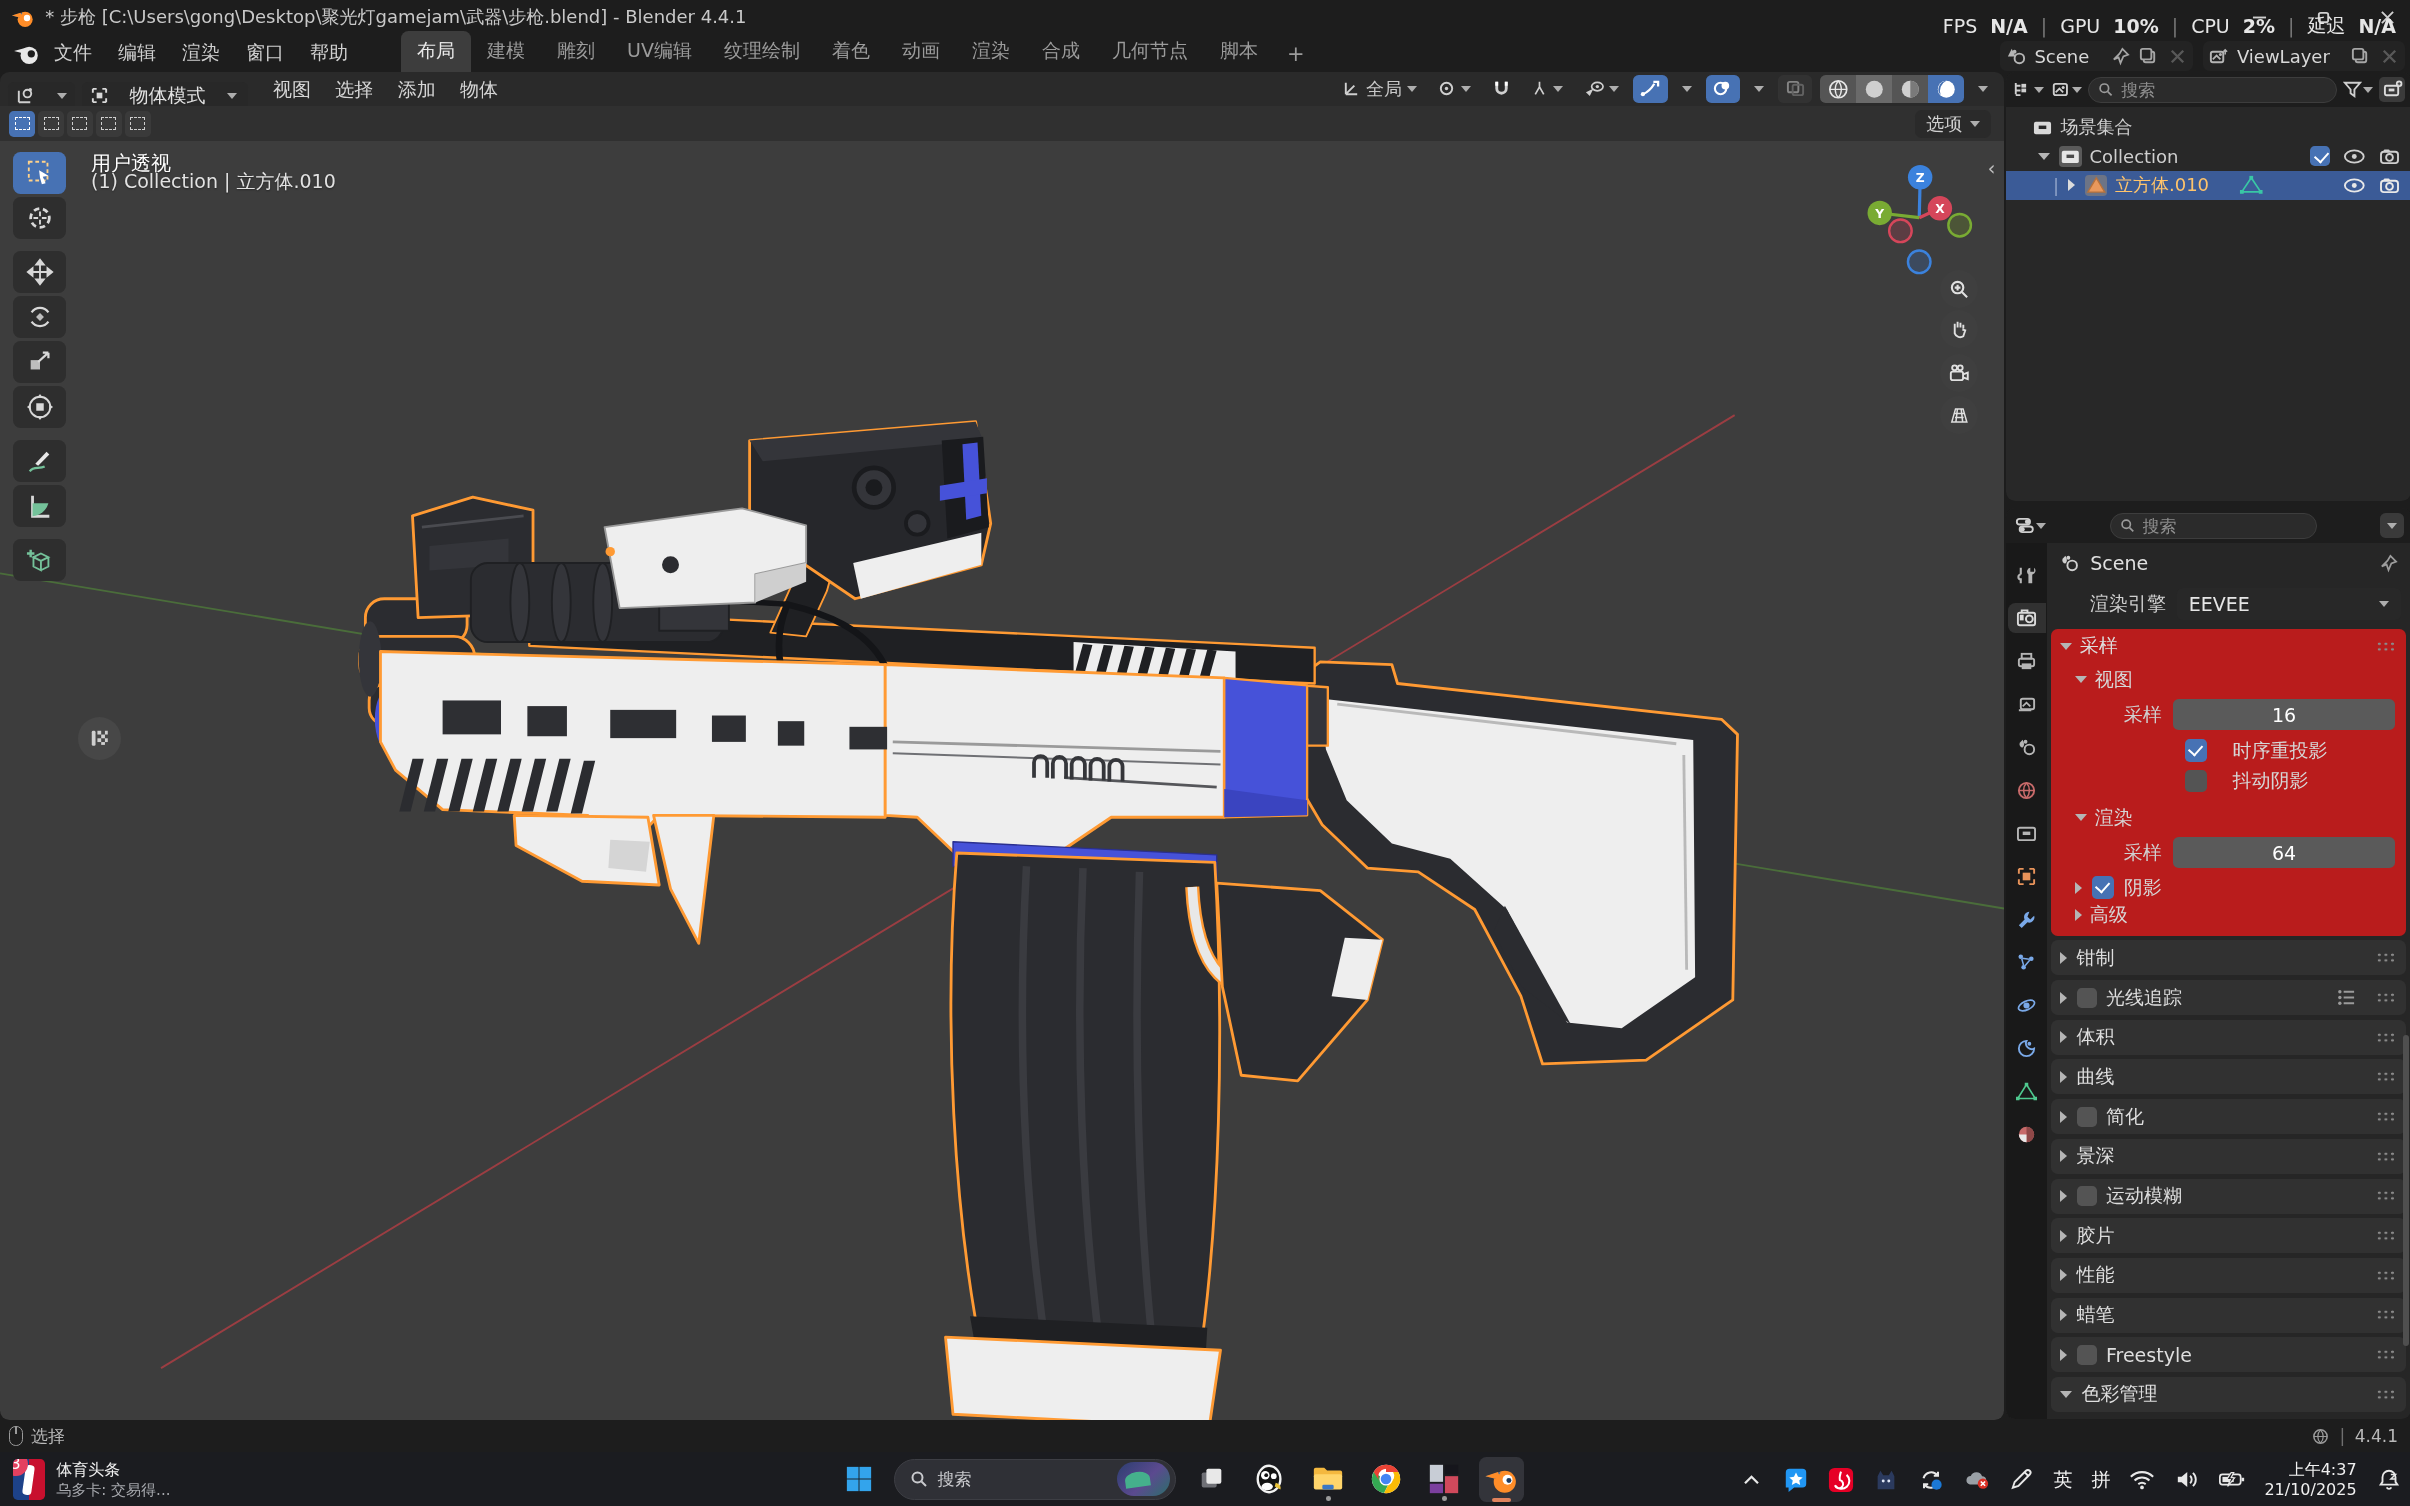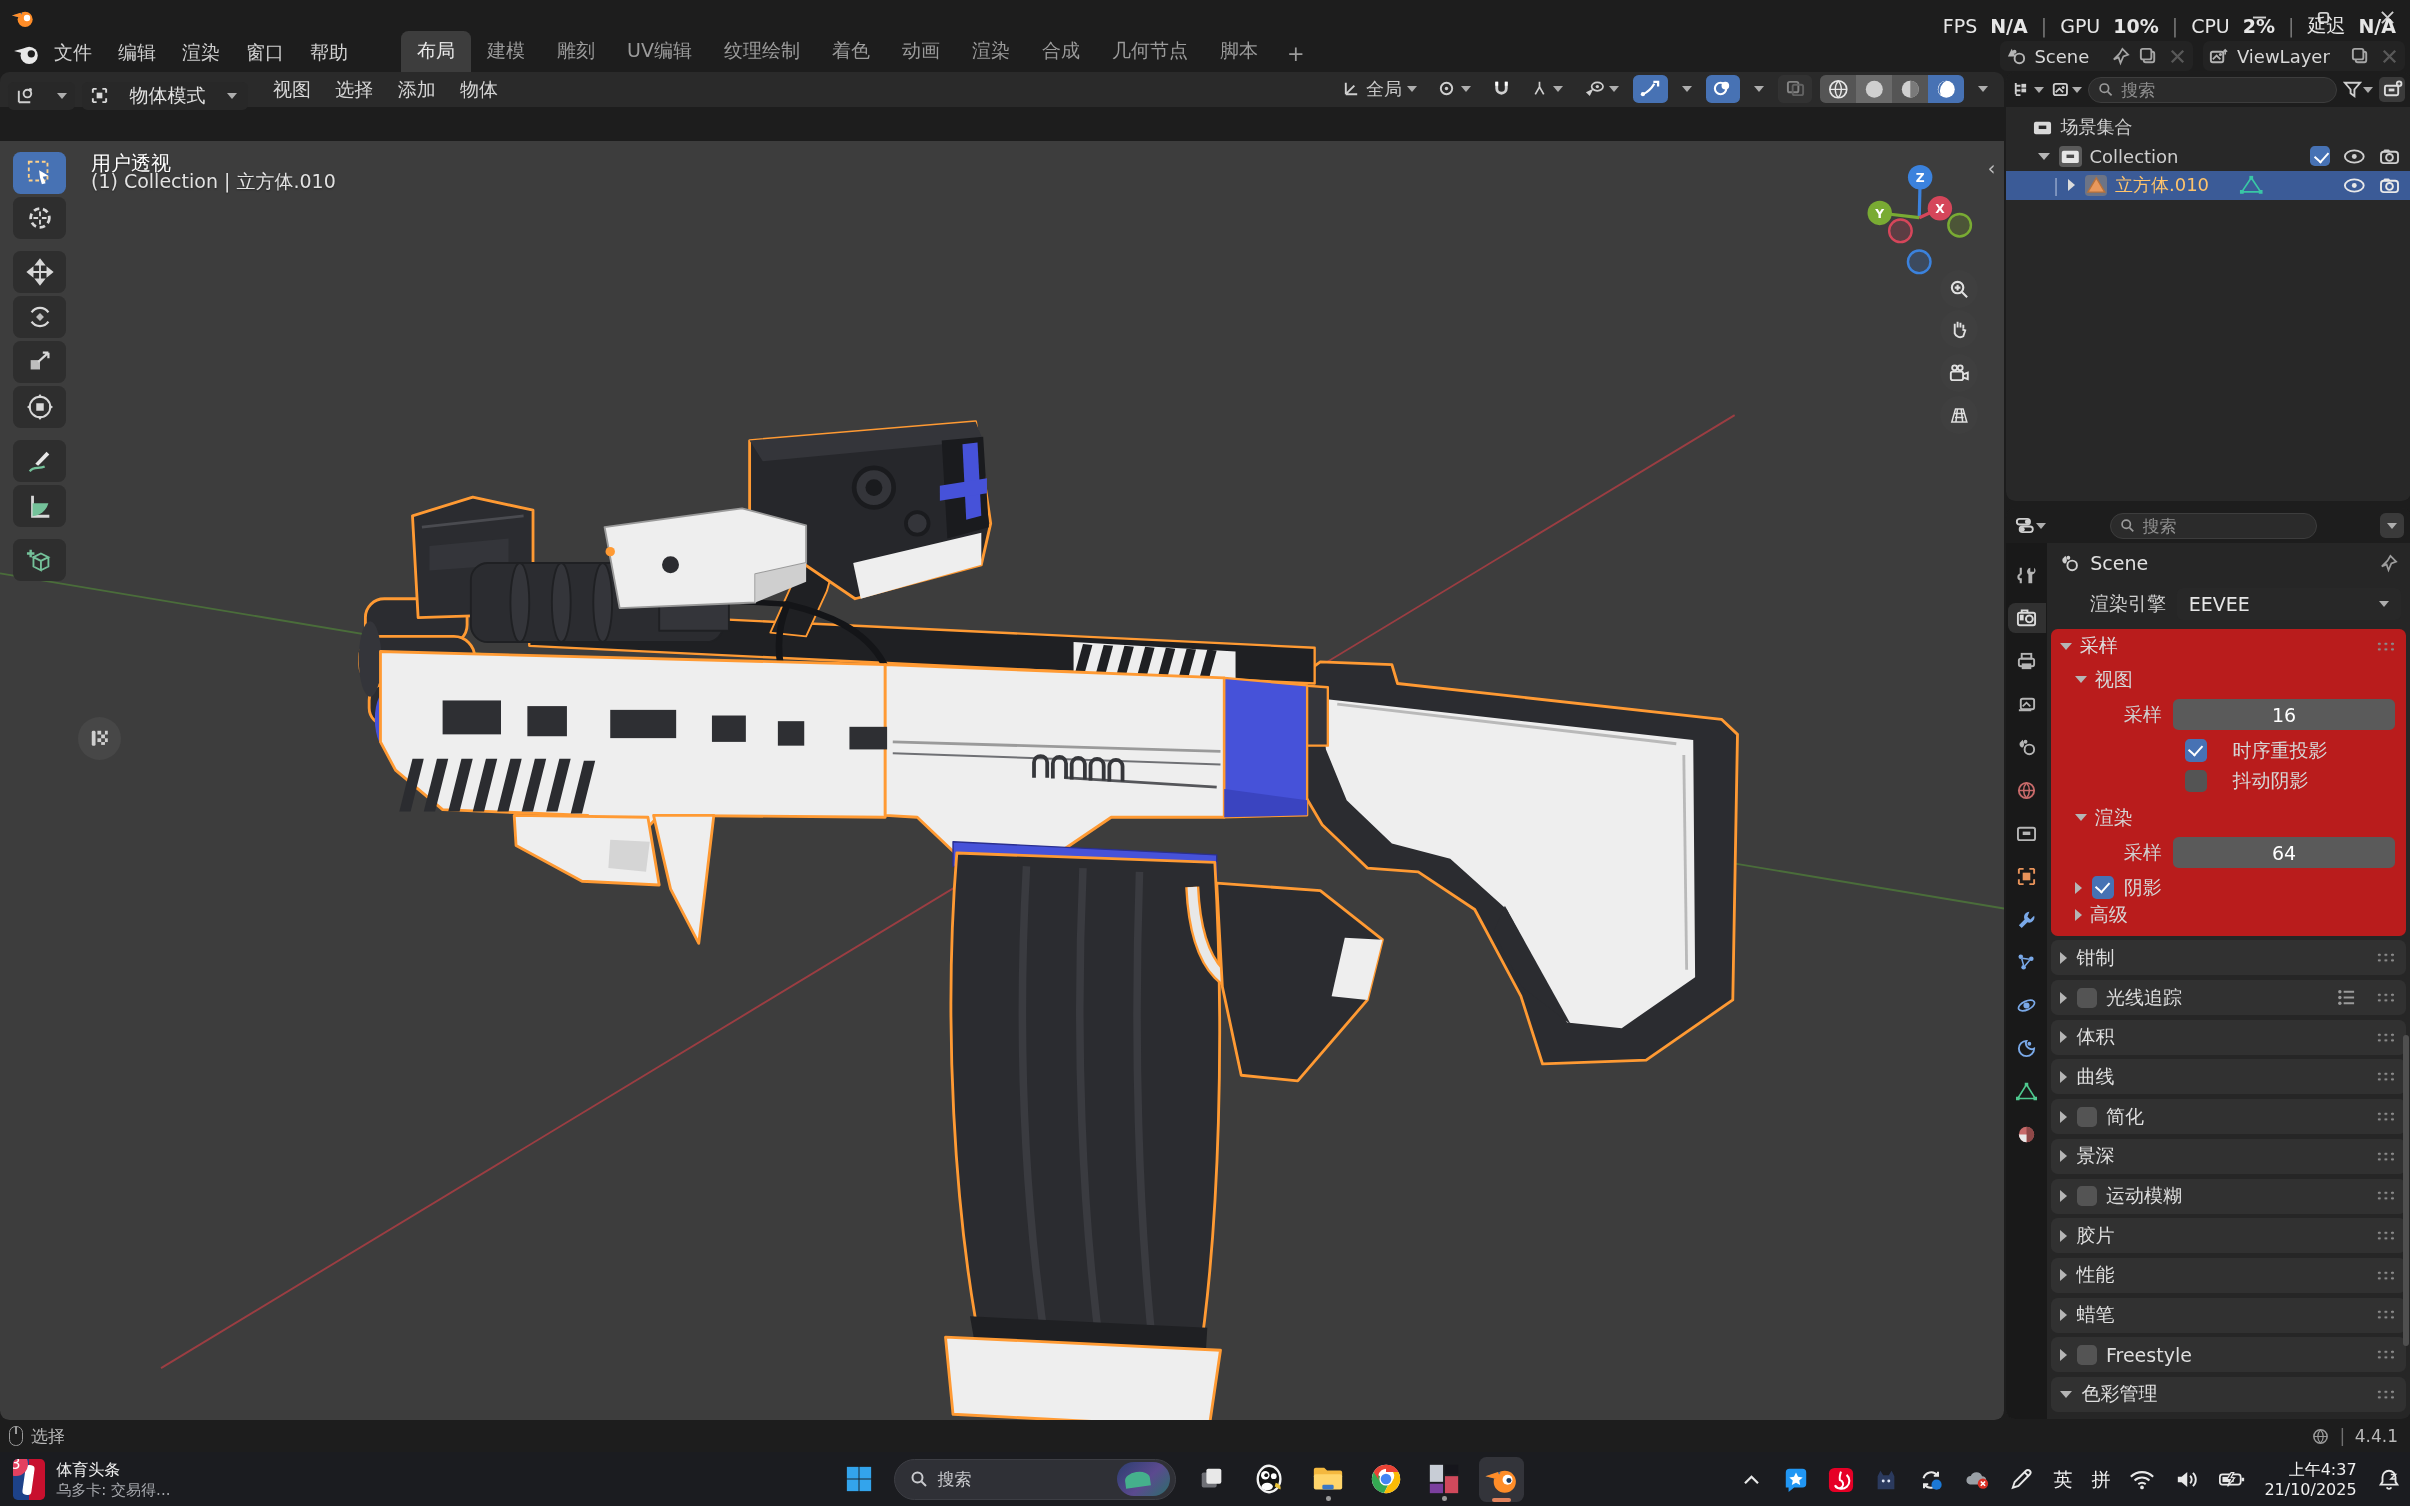--- a/index.html
+++ b/index.html
@@ -150,20 +150,21 @@
 
   <div class="titlebar">
     <span style="margin-left:11.3px">
       <svg width="24.5" height="21" viewBox="0 0 26 22">
           <circle cx="15" cy="13" r="8" fill="#ff8d28"></circle>
           <circle cx="17" cy="11.5" r="3.4" fill="#fff"></circle>
           <path d="M1 9 L12 6 L9 11 Z" fill="#2a6fb2"></path>
           <path d="M1 9 L13 12 L10 6 Z" fill="#ff8d28"></path>
         </svg>
     </span>
+    <span class="title">* 步枪 [C:\Users\gong\Desktop\聚光灯gamejam\武器\步枪.blend] - Blender 4.4.1</span>
     <div class="winbtns">
       <span class="winbtn">
           <svg width="15" height="15" viewBox="0 0 16 16">
             <line x1="1" y1="8" x2="15" y2="8" stroke="#d0d0d0" stroke-width="2"></line>
           </svg>
         </span>
       <span class="winbtn">
           <svg width="15" height="15" viewBox="0 0 16 16">
             <rect x="3" y="3" width="10" height="10" fill="none" stroke="#d0d0d0" stroke-width="2" rx="2"></rect>
           </svg>
@@ -360,20 +361,43 @@
               <path d="M12 3 a9 9 0 0 0 -6 15 A 12 12 0 0 1 12 3" fill="#4772b4"></path>
             </svg>
         </div>
       </div>
       <div class="hbtn">
           <span class="chev"></span>
         </div>
     </div>
   </div>
 
+  <div class="tool-settings">
+    <div class="selmode">
+      <div class="sm active">
+          <div class="smbox" style="border-color:#fff"></div>
+        </div>
+      <div class="sm">
+          <div class="smbox"></div>
+        </div>
+      <div class="sm">
+          <div class="smbox"></div>
+        </div>
+      <div class="sm">
+          <div class="smbox"></div>
+        </div>
+      <div class="sm">
+          <div class="smbox"></div>
+        </div>
+    </div>
+    <div class="options-btn">
+      <span>选项</span>
+        <span class="chev"></span>
+    </div>
+  </div>
 
   <div class="viewport">
 
     <svg width="2004" height="1279" viewBox="0 150 2128 1358">
 
       <line x1="0" y1="609" x2="2128" y2="965" stroke="#4e7a3a" stroke-width="2" opacity="0.8"></line>
       <line x1="171" y1="1453" x2="1842" y2="441" stroke="#b33e44" stroke-width="2" opacity="0.8"></line>
 
       <g stroke-linejoin="round">
 

